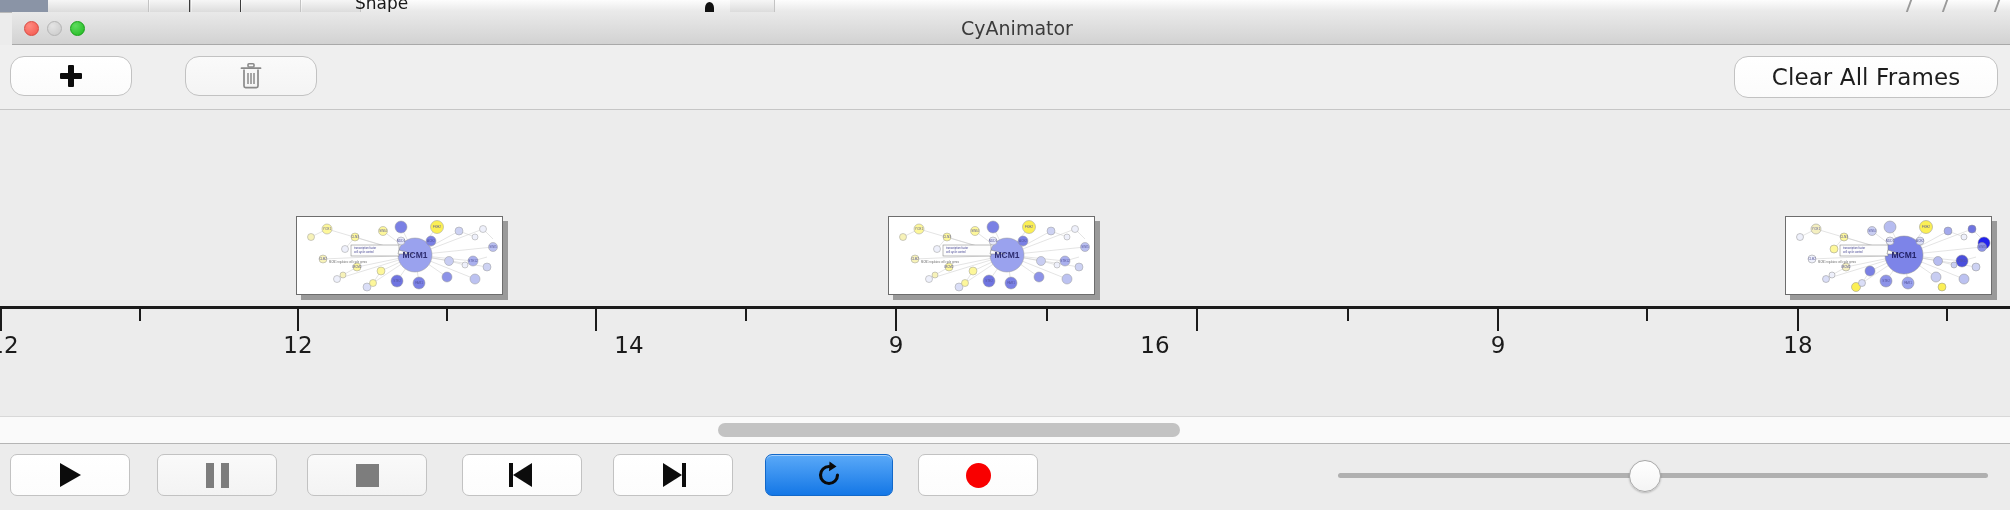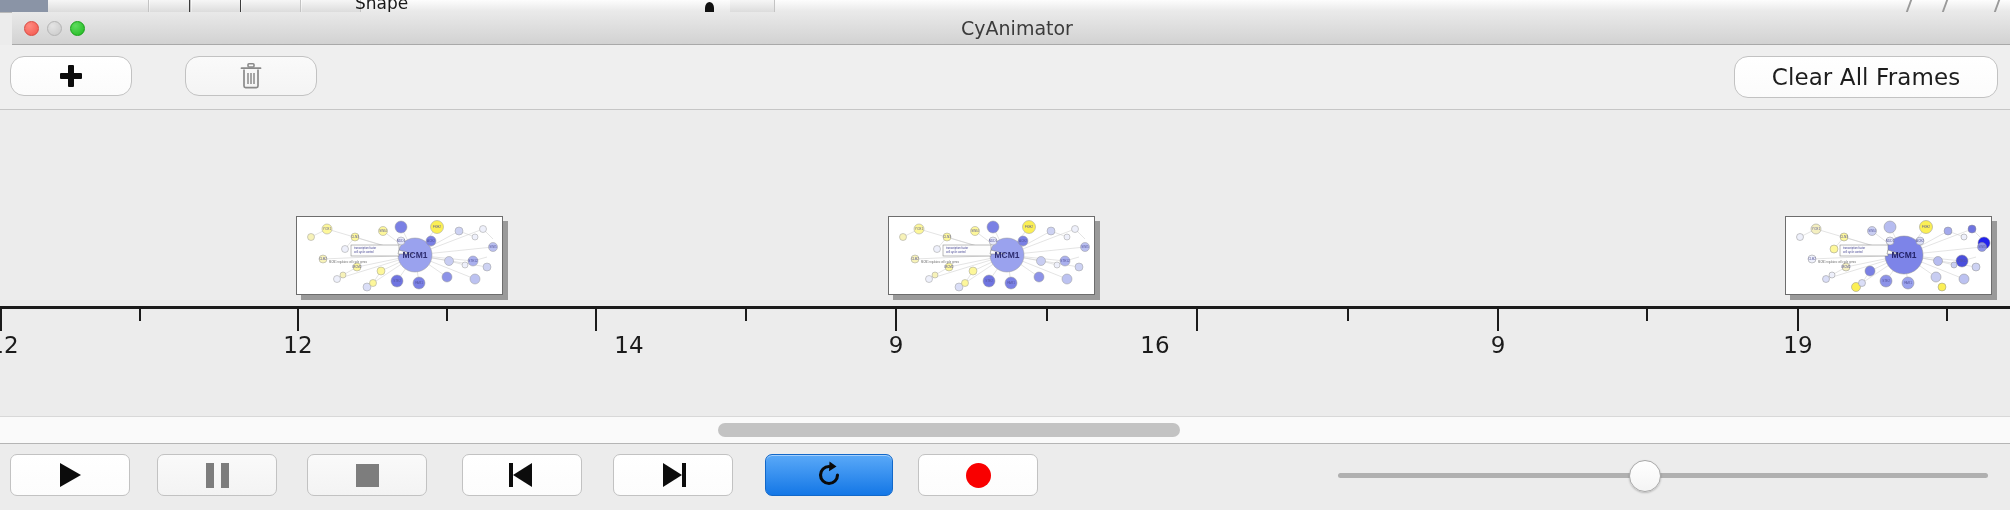--- a/index.html
+++ b/index.html
@@ -599,21 +599,21 @@
   <div class="tick minor" style="left:1347px;"></div>
   <div class="tick minor" style="left:1646px;"></div>
   <div class="tick minor" style="left:1946px;"></div>
 
   <div class="tick-label" style="left:4px;">12</div>
   <div class="tick-label" style="left:298px;">12</div>
   <div class="tick-label" style="left:596px;margin-left:33px;">14</div>
   <div class="tick-label" style="left:896px;">9</div>
   <div class="tick-label" style="left:1155px;">16</div>
   <div class="tick-label" style="left:1498px;">9</div>
-  <div class="tick-label" style="left:1798px;">19</div>
+  <div class="tick-label" style="left:1798px;">18</div>
 
 </div>
 
 <div class="scrollbar">
   <div class="scroll-thumb" style="left:718px; width:462px;"></div>
 </div>
 
 <div class="controls">
 
   <div class="cbtn enabled" style="left:10px;  width:120px;">

